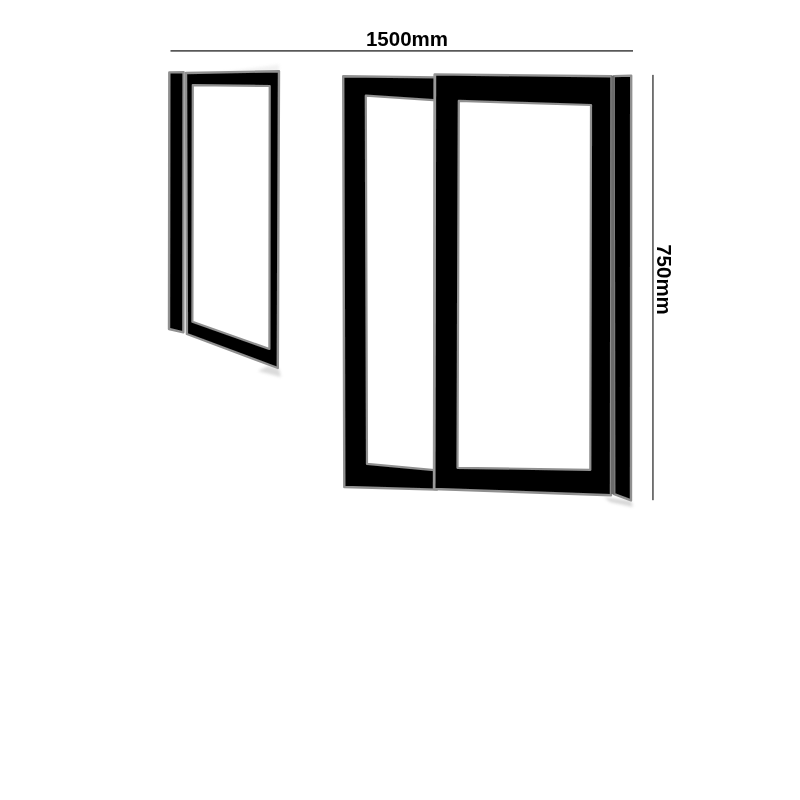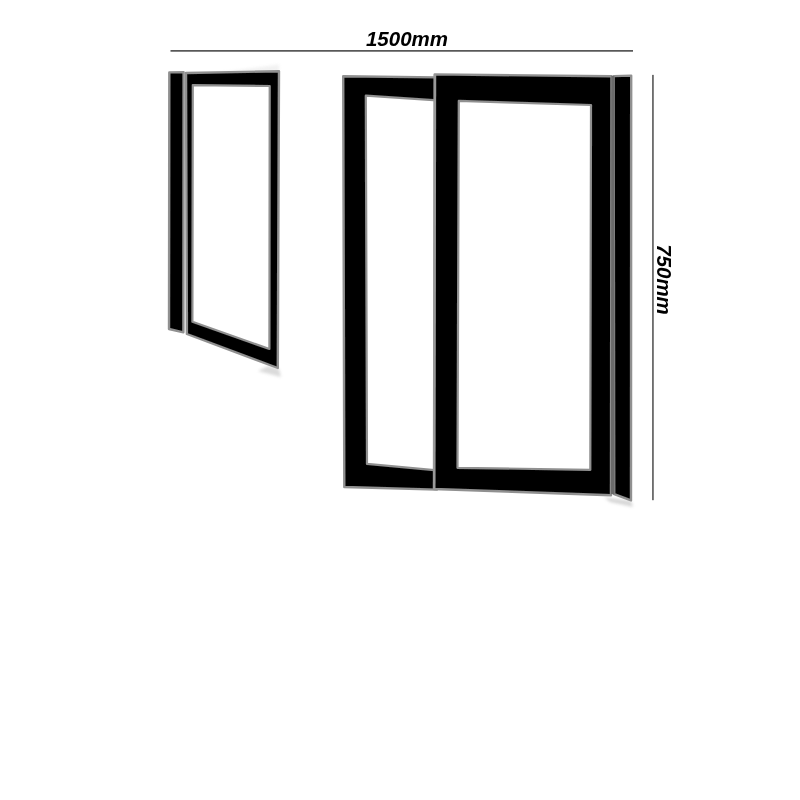--- a/index.html
+++ b/index.html
@@ -1,16 +1,16 @@
 <!DOCTYPE html>
 <html><head>
 <meta charset="utf-8">
 <style>
   html,body{margin:0;padding:0;background:#ffffff;}
-  .stage{position:relative;width:800px;height:800px;background:#ffffff;overflow:hidden;font-style:italic;}
+  .stage{position:relative;width:800px;height:800px;background:#ffffff;overflow:hidden;}
   svg{position:absolute;left:0;top:0;}
   text{font-family:"Liberation Sans",sans-serif;font-weight:bold;fill:#000000;}
 </style>
 </head>
 <body>
 <div class="stage">
 <svg width="800" height="800" viewBox="0 0 800 800">
   <defs>
     <filter id="soft" x="-20%" y="-20%" width="140%" height="140%">
       <feGaussianBlur stdDeviation="0.7"></feGaussianBlur>

